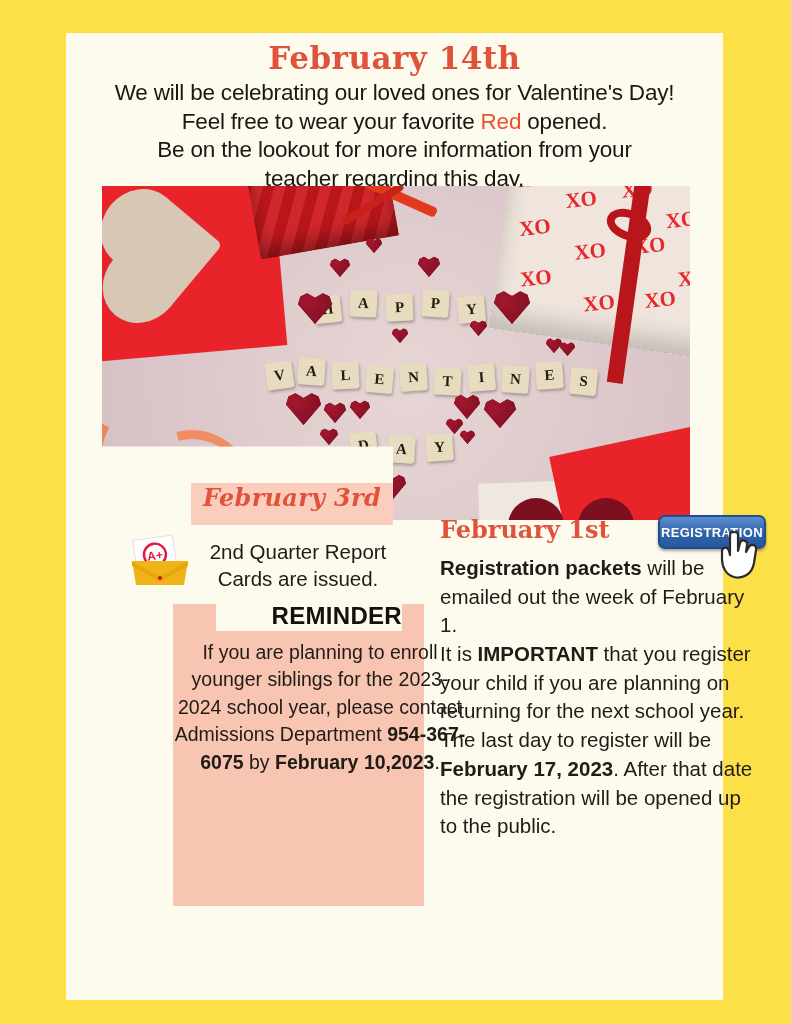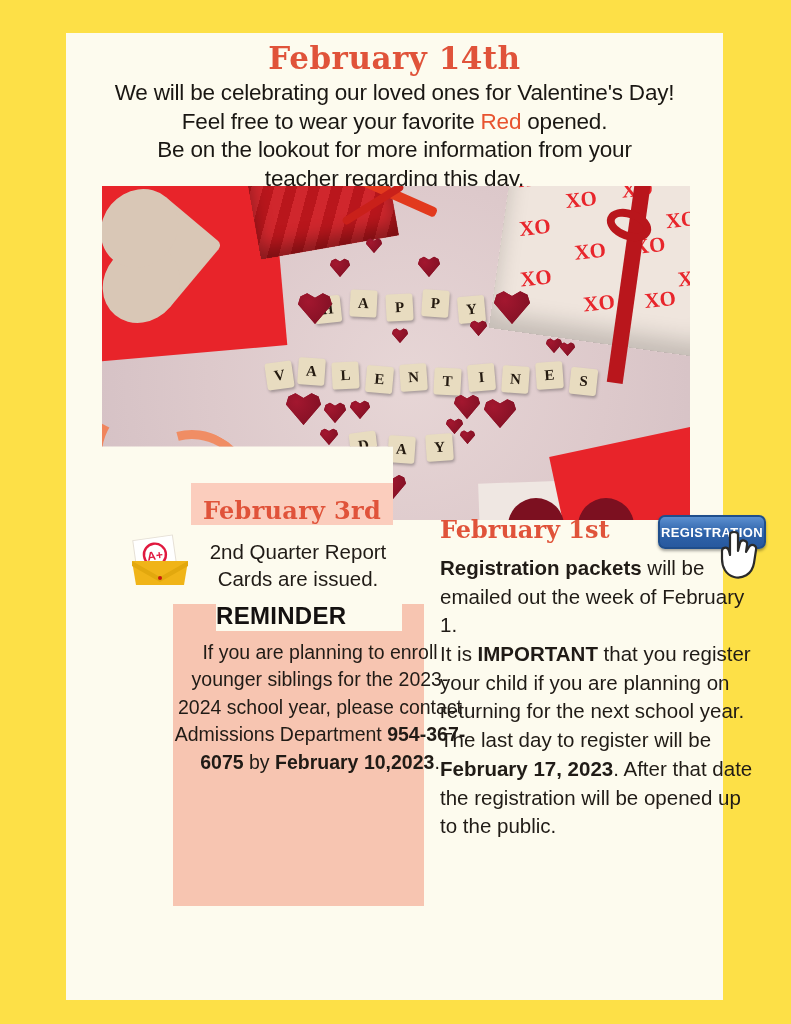--- a/index.html
+++ b/index.html
@@ -177,21 +177,21 @@
     clip-path: polygon(50% 100%, 0 38%, 7% 14%, 27% 4%, 50% 18%, 73% 4%, 93% 14%, 100% 38%);
     background-image: radial-gradient(circle at 30% 30%, #a3172f, #7a0f22);
   }
   .fh { background: transparent; }
 
   
   #feb3-band {
     position: absolute; left: 125px; top: 450px;
     width: 202px; height: 42px;
     background: #fbcdbd;
-    display: flex; align-items: flex-end; justify-content: center;
+    display: flex; align-items: flex-start; justify-content: center; font-style: italic;
   }
   #feb3-band span {
     color: #e0533a;
     font-family: "DejaVu Serif", serif;
     font-weight: 700; font-size: 24px;
     letter-spacing: 0.3px;
   }
   #report-icon {
     position: absolute; left: 62px; top: 500px;
     width: 64px; height: 58px;
@@ -204,21 +204,21 @@
   }
   #reminder-panel {
     position: absolute; left: 107px; top: 571px;
     width: 251px; height: 302px;
     background: #f7c5b1;
   }
   #reminder-strip {
     position: absolute; left: 150px; top: 568px;
     width: 186px; height: 30px;
     background: #fdfbee;
-    display: flex; align-items: center; justify-content: flex-start;
+    display: flex; align-items: center; justify-content: flex-end;
   }
   #reminder-strip span {
     font-size: 24px; font-weight: 700; color: #141110; letter-spacing: .3px;
   }
   #reminder-body {
     position: absolute; left: 107px; top: 606px;
     width: 294px;
     text-align: center;
     font-size: 19.5px; color: #201b16; line-height: 1.41;
   }

